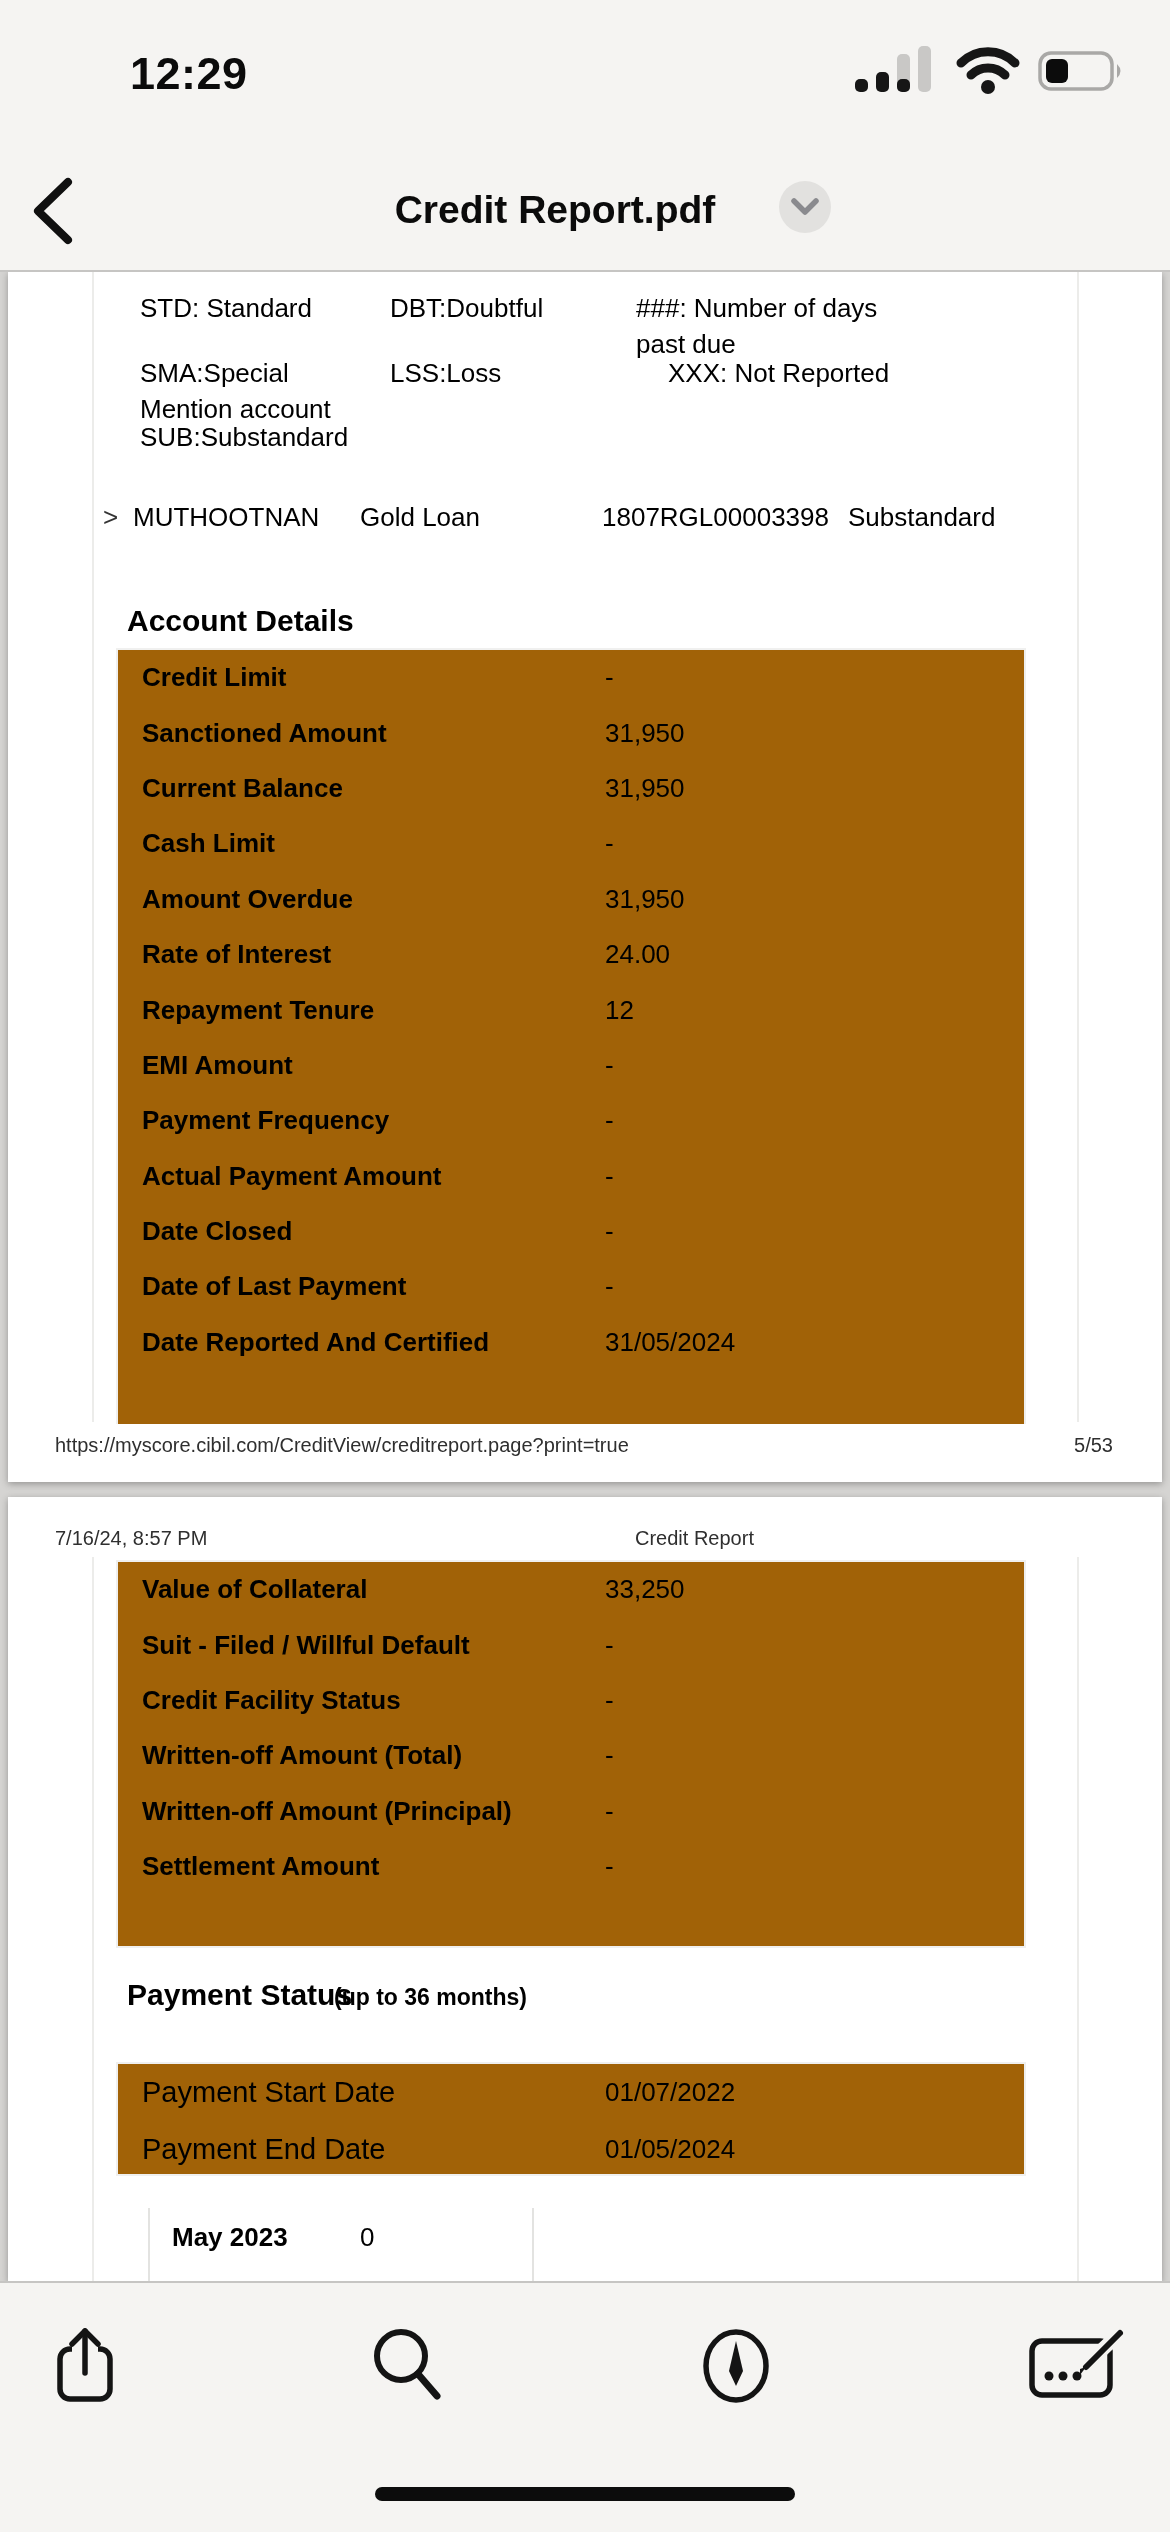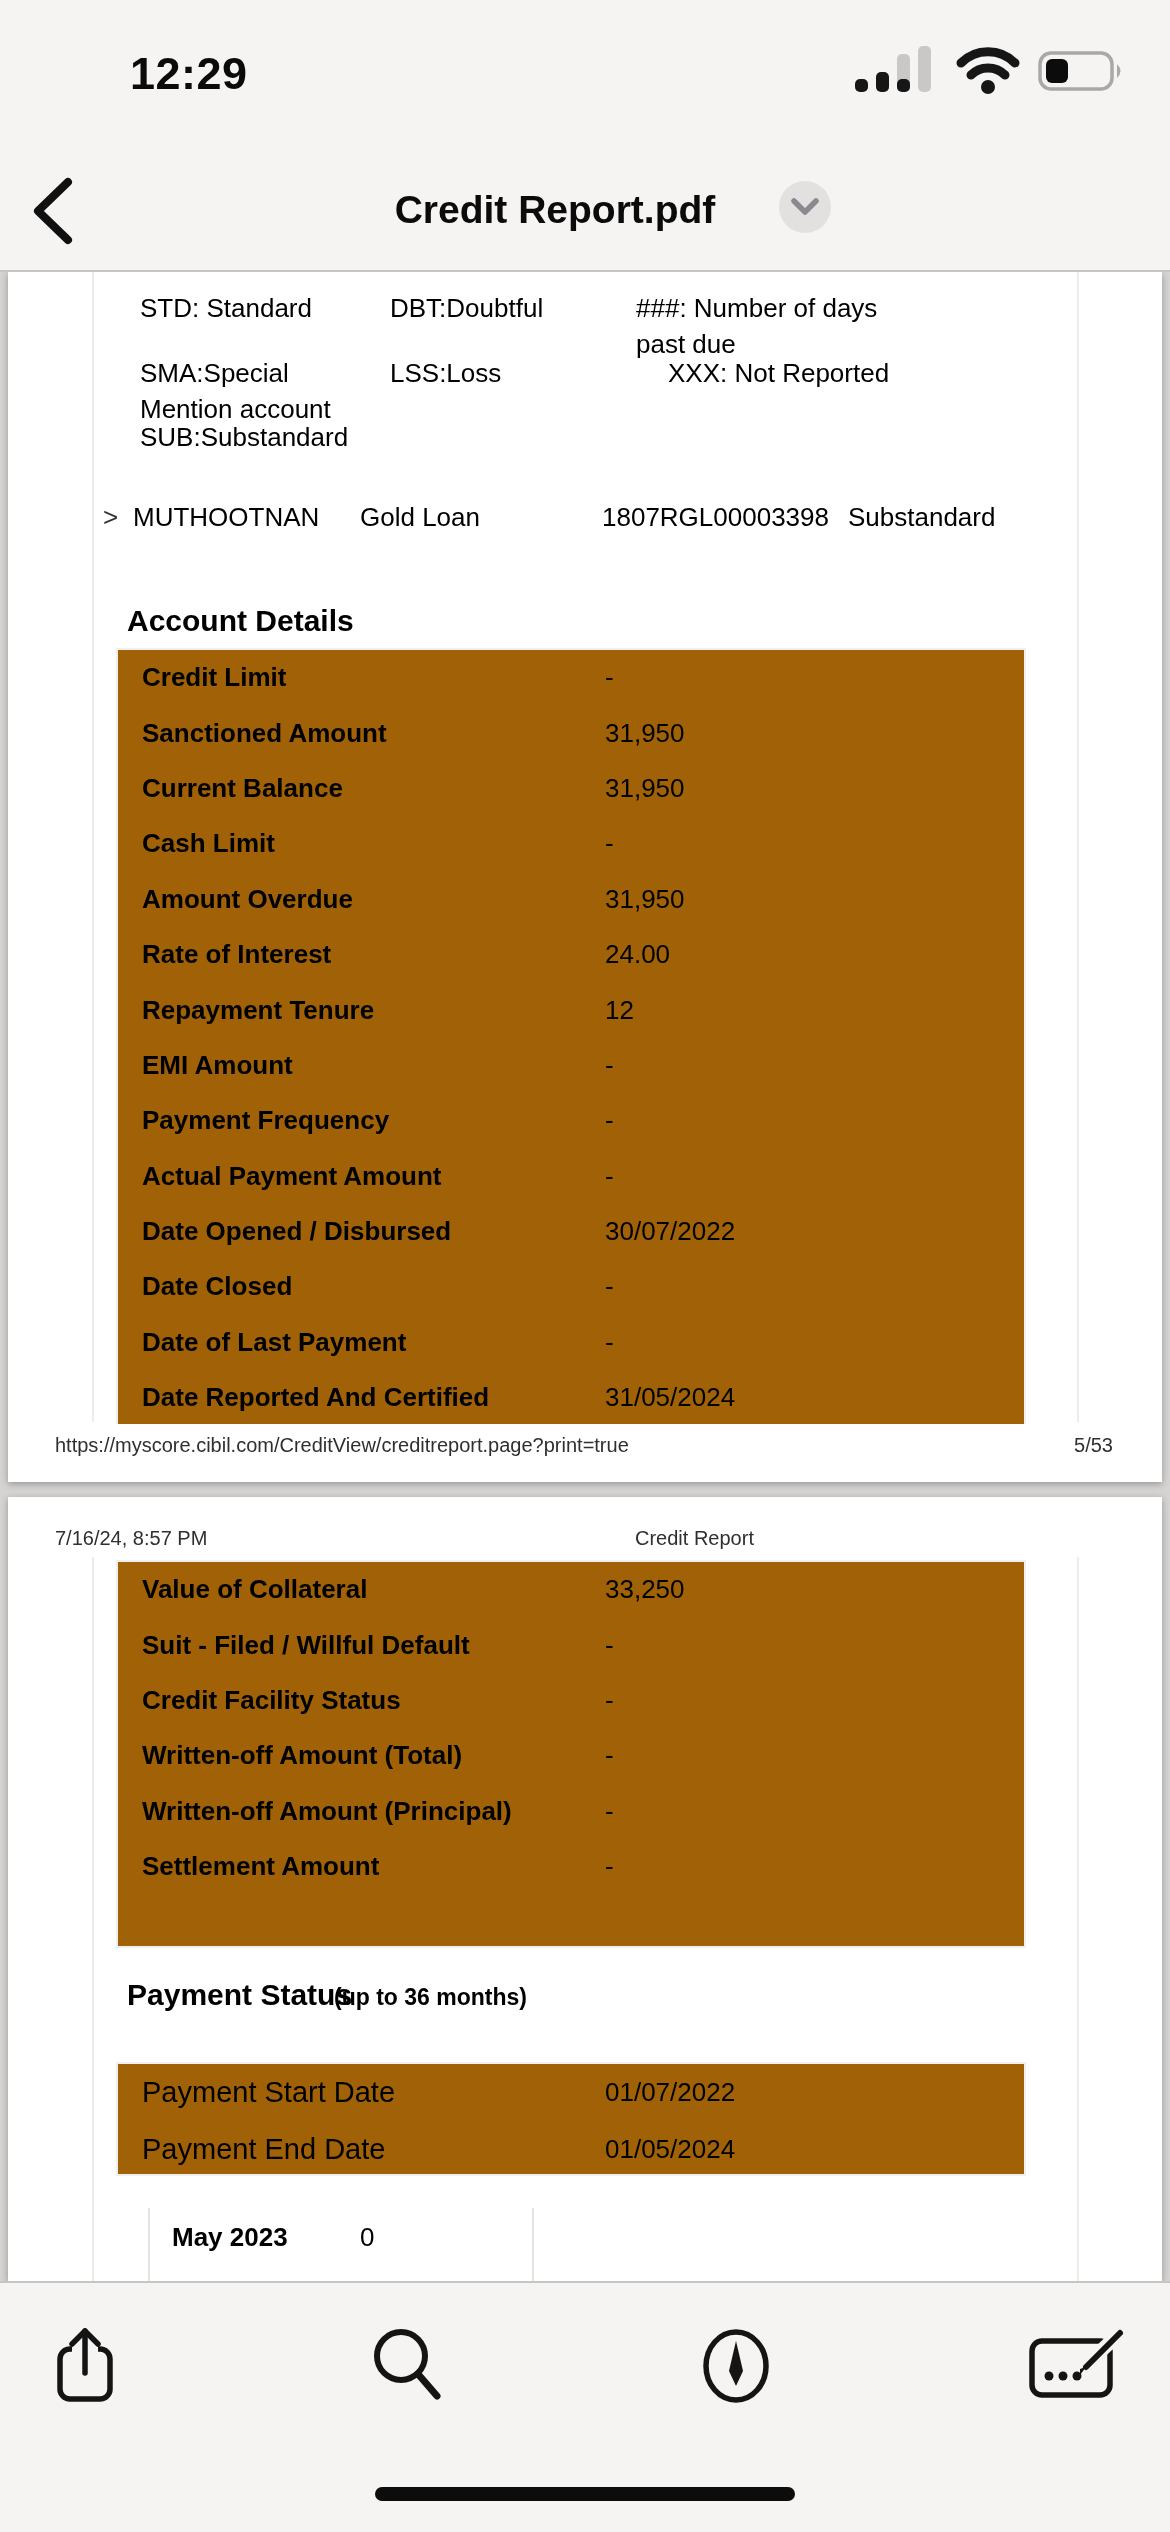--- a/index.html
+++ b/index.html
@@ -158,24 +158,20 @@
         <div class="acct-row">
           <span class="lab">Payment Frequency</span>
           <span class="val">-</span>
         </div>
 
         <div class="acct-row">
           <span class="lab">Actual Payment Amount</span>
           <span class="val">-</span>
         </div>
 
-        <div class="acct-row">
-          <span class="lab">Date Opened / Disbursed</span>
-          <span class="val">30/07/2022</span>
-        </div>
 
         <div class="acct-row">
           <span class="lab">Date Closed</span>
           <span class="val">-</span>
         </div>
 
         <div class="acct-row">
           <span class="lab">Date of Last Payment</span>
           <span class="val">-</span>
         </div>

